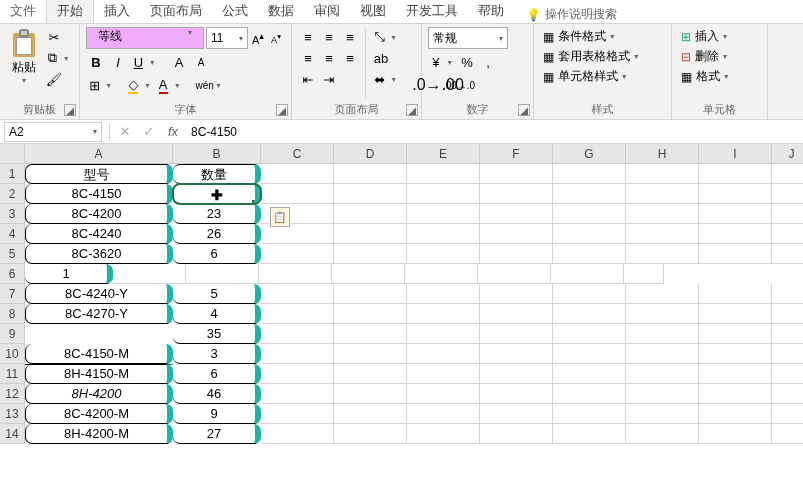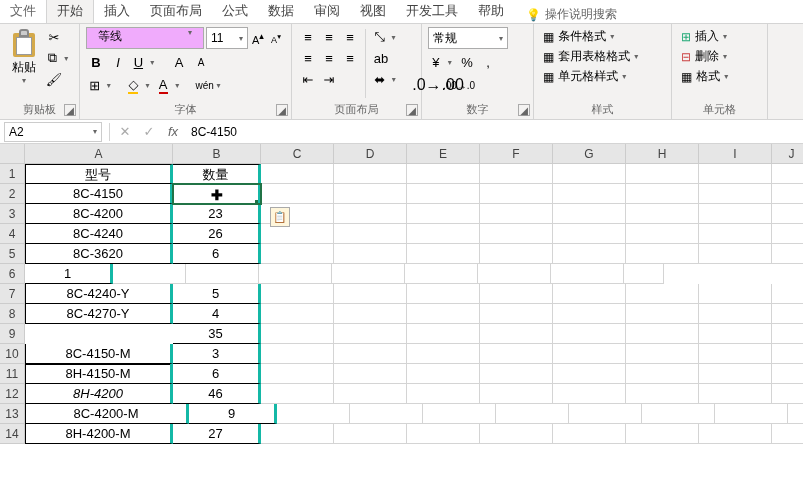--- a/index.html
+++ b/index.html
@@ -40,21 +40,21 @@
 .grid-area { display: flex; height: calc(500px - 24px - 96px - 24px); overflow: hidden; }
 .corner { width: 25px; height: 20px; background: #e6e6e6; border-right: 1px solid #ccc; border-bottom: 1px solid #ccc; }
 .col-headers { display: flex; }
 .col-h { height: 20px; background: #e6e6e6; border-right: 1px solid #ccc; border-bottom: 1px solid #ccc; text-align: center; font-size: 12px; line-height: 20px; color: #444; }
 .row-h { width: 25px; height: 20px; background: #e6e6e6; border-right: 1px solid #ccc; border-bottom: 1px solid #ccc; text-align: center; font-size: 12px; line-height: 20px; color: #444; }
 .left-col { display: flex; flex-direction: column; }
 .sheet { position: relative; }
 .cells { display: flex; flex-direction: column; }
 .row { display: flex; height: 20px; }
 .cell { border-right: 1px solid #d4d4d4; border-bottom: 1px solid #d4d4d4; font-size: 13px; line-height: 19px; text-align: center; overflow: hidden; white-space: nowrap; }
-.cell.data-a, .cell.data-b { border-right: 3px solid #14b8a6; border-bottom: 1px solid #000; }
+.cell.data-a, .cell.data-b { border-right: 6px solid #14b8a6; border-bottom: 1px solid #000; border-radius: 7px; }
 .row1 .cell.data-a, .row1 .cell.data-b { border-top: 1px solid #000; }
 .cell.data-a { border-left: 1px solid #000; }
 .selected { outline: 2px solid #217346; outline-offset: -1px; background: #fff; position: relative; }
 .fill-handle { position: absolute; right: -3px; bottom: -3px; width: 6px; height: 6px; background: #217346; }
 .cursor-cross { position: absolute; font-size: 14px; font-weight: bold; pointer-events: none; }
 .paste-opts { position: absolute; width: 20px; height: 20px; border: 1px solid #aaa; background: #fff6db; display: flex; align-items: center; justify-content: center; font-size: 11px; }
 .color-bar-red { border-bottom: 2px solid #c00; }
 .color-bar-yellow { border-bottom: 2px solid #ffc000; }
 .sep { width: 1px; background: #d4d4d4; margin: 2px 3px; }
 </style>
@@ -491,21 +491,21 @@
           <div class="cell" style="width: 73px;"></div>
           <div class="cell" style="width: 73px;"></div>
           <div class="cell" style="width: 73px;"></div>
           <div class="cell" style="width: 73px;"></div>
           <div class="cell" style="width: 73px;"></div>
           <div class="cell" style="width: 73px;"></div>
           <div class="cell" style="width: 73px;"></div>
           <div class="cell" style="width: 40px;"></div>
         </div>
         <div class="row">
-          <div class="cell data-a" style="width: 164px;">8C-4200-M</div>
+          <div class="cell data-a" style="width: 148px;">8C-4200-M</div>
           <div class="cell data-b" style="width: 88px;">9</div>
           <div class="cell" style="width: 73px;"></div>
           <div class="cell" style="width: 73px;"></div>
           <div class="cell" style="width: 73px;"></div>
           <div class="cell" style="width: 73px;"></div>
           <div class="cell" style="width: 73px;"></div>
           <div class="cell" style="width: 73px;"></div>
           <div class="cell" style="width: 73px;"></div>
           <div class="cell" style="width: 40px;"></div>
         </div>

